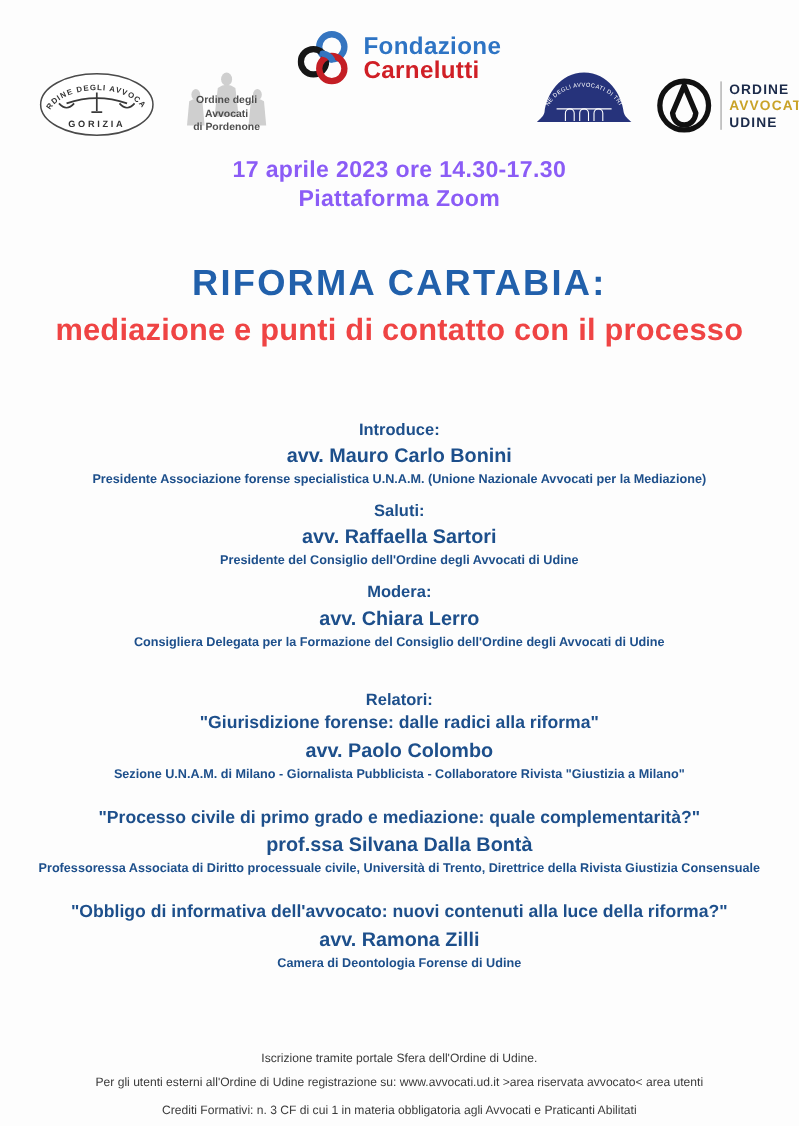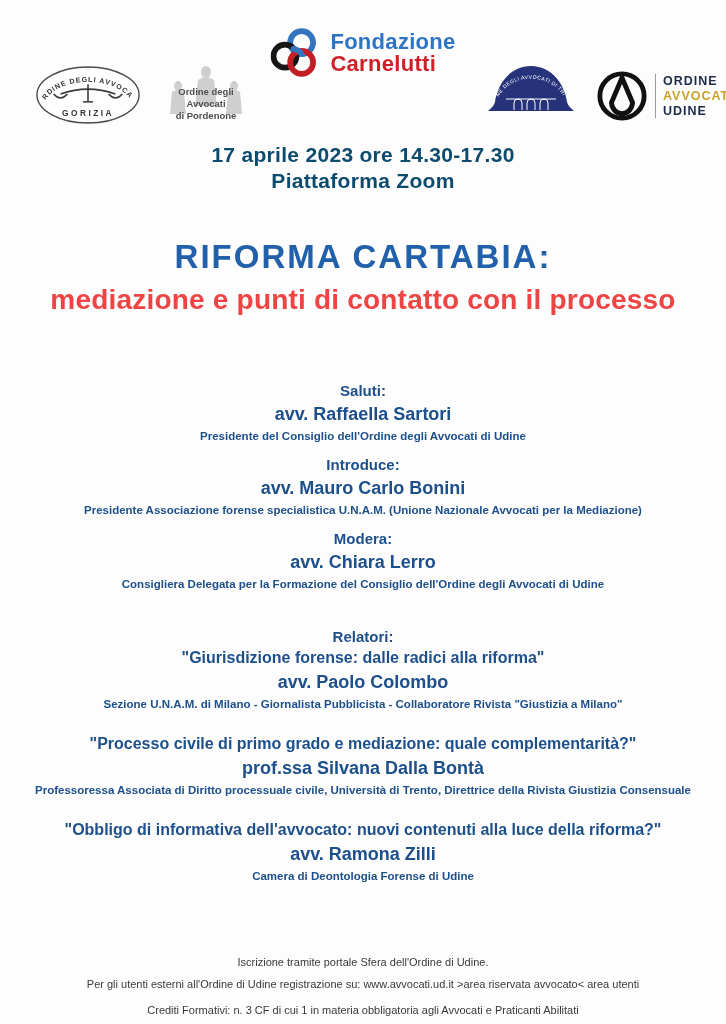--- a/index.html
+++ b/index.html
@@ -36,21 +36,21 @@
 
   .udine-divider { width: 1px; height: 44px; background: #9a9a9a; }
   .udine-words { line-height: 1.2; text-align: left; }
   .udine-w1, .udine-w3 { font-size: 12.5px; font-weight: 700; color: #1c2b4a; letter-spacing: 1px; }
   .udine-w2 { font-size: 12.5px; font-weight: 700; color: #c9a227; letter-spacing: 1px; }
 
   
   .center { text-align: center; }
   .date-block { margin-top: 10px; }
   .date-line, .platform-line {
-    font-size: 21px; font-weight: 700; color: #0c4a6e; line-height: 26px; letter-spacing: .3px;
+    font-size: 21px; font-weight: 700; color: #8b5cf6; line-height: 26px; letter-spacing: .3px;
   }
   .title-block { margin-top: 44px; }
   .main-title {
     font-size: 33px; font-weight: 700; color: #2160ab;
     letter-spacing: 2px; line-height: 38px;
   }
   .sub-title {
     font-size: 28px; font-weight: 700; color: #ef4444;
     margin-top: 8px; line-height: 32px; letter-spacing: .2px;
   }
@@ -165,29 +165,29 @@
 </div>
 
 <div class="title-block center">
   <div class="main-title">RIFORMA CARTABIA:</div>
   <div class="sub-title">mediazione e punti di contatto con il processo</div>
 </div>
 
 <div class="program center">
 
   <div class="section">
+    <div class="sec-label">Introduce:</div>
+    <div class="sec-name">avv. Mauro Carlo Bonini</div>
+    <div class="sec-role">Presidente Associazione forense specialistica U.N.A.M. (Unione Nazionale Avvocati per la Mediazione)</div>
+  </div>
+
+  <div class="section">
     <div class="sec-label">Saluti:</div>
     <div class="sec-name">avv. Raffaella Sartori</div>
     <div class="sec-role">Presidente del Consiglio dell'Ordine degli Avvocati di Udine</div>
-  </div>
-
-  <div class="section">
-    <div class="sec-label">Introduce:</div>
-    <div class="sec-name">avv. Mauro Carlo Bonini</div>
-    <div class="sec-role">Presidente Associazione forense specialistica U.N.A.M. (Unione Nazionale Avvocati per la Mediazione)</div>
   </div>
 
   <div class="section">
     <div class="sec-label">Modera:</div>
     <div class="sec-name">avv. Chiara Lerro</div>
     <div class="sec-role">Consigliera Delegata per la Formazione del Consiglio dell'Ordine degli Avvocati di Udine</div>
   </div>
 
   <div class="relatori">
     <div class="sec-label">Relatori:</div>

